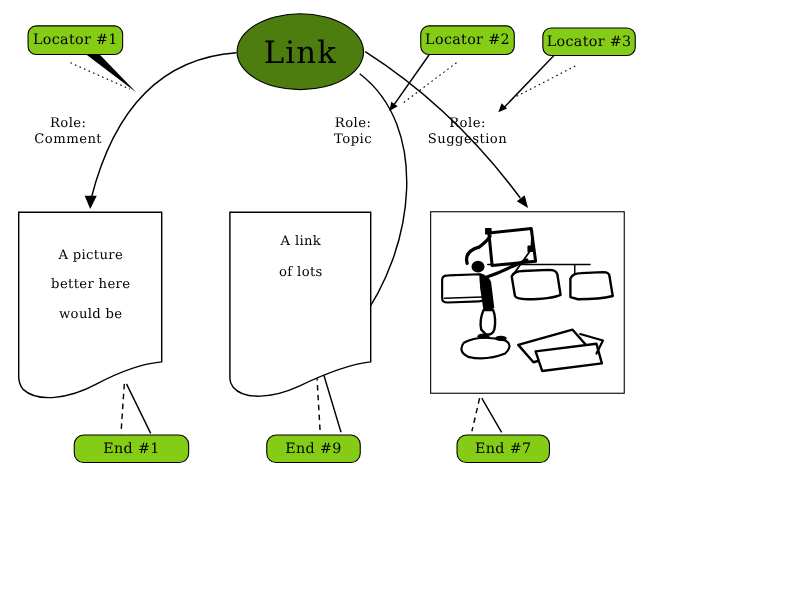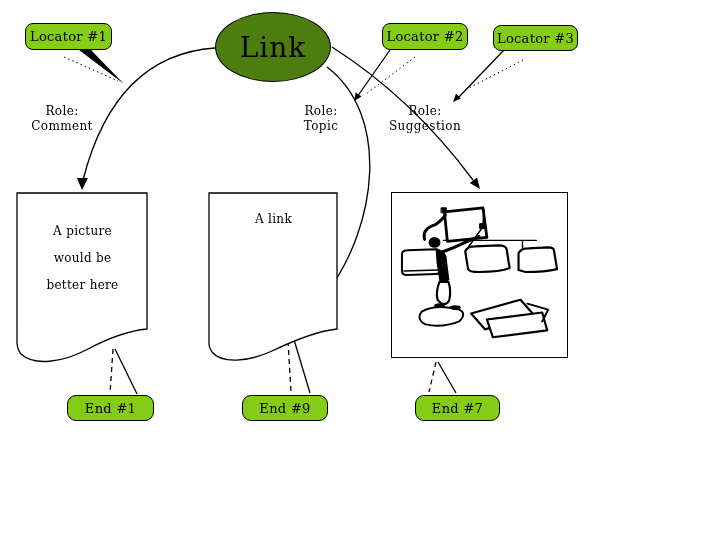--- a/index.html
+++ b/index.html
@@ -98,25 +98,26 @@
     <div>Role:</div>
     <div>Topic</div>
   </div>
   <div class="abs role" style="left:370px;top:104px;width:110px;">
     <div>Role:</div>
     <div>Suggestion</div>
   </div>
 
   <div class="abs doctext doc1">
     <div>A picture</div>
+    <div>better here</div>
     <div>would be</div>
-    <div>better here</div>
   </div>
   <div class="abs doctext doc2">
     <div>A link</div>
+    <div>of lots</div>
   </div>
 
   <div class="abs imagebox">
     <svg viewBox="0 0 177 166" xmlns="http://www.w3.org/2000/svg">
       <g fill="none" stroke="#000" stroke-linecap="round" stroke-linejoin="round">
 
         <path stroke-width="1.4" d="M52,48 H146 M132,48 V56"></path>
 
         <path stroke-width="2" fill="#fff" d="M10,62 Q10,58 16,58 L44,57 Q48,57 48,61 L49,78 Q49,82 44,82 L15,83 Q10,83 10,79 Z"></path>
         <path stroke-width="1.4" d="M12,79 L47,78"></path>
@@ -137,21 +138,21 @@
         <path stroke-width="3" d="M50,60 Q62,56 74,50 L88,44"></path>
         <ellipse cx="43" cy="50" rx="6" ry="5.5" fill="#000" stroke="none"></ellipse>
         <path fill="#000" stroke="none" d="M44,56 Q53,58 55,64 L58,88 Q52,92 48,90 L45,70 Z"></path>
         <path stroke-width="2.2" fill="#fff" d="M48,90 Q44,100 46,108 L50,112 Q56,114 58,108 Q60,98 57,90 Z"></path>
         <ellipse cx="48" cy="114" rx="5.5" ry="2.5" fill="#000" stroke="none"></ellipse>
         <ellipse cx="64" cy="116" rx="5.5" ry="2.5" fill="#000" stroke="none"></ellipse>
       </g>
     </svg>
   </div>
 
-  <div class="abs callout" style="left:67px;top:395px;width:87px;height:26px;border-radius:9px;">
+  <div class="abs callout" style="left:67px;top:395px;width:105px;height:26px;border-radius:9px;">
     <span>End #1</span>
   </div>
   <div class="abs callout" style="left:242px;top:395px;width:86px;height:26px;border-radius:9px;">
     <span>End #9</span>
   </div>
   <div class="abs callout" style="left:415px;top:395px;width:85px;height:26px;border-radius:9px;">
     <span>End #7</span>
   </div>
 
 </div>

